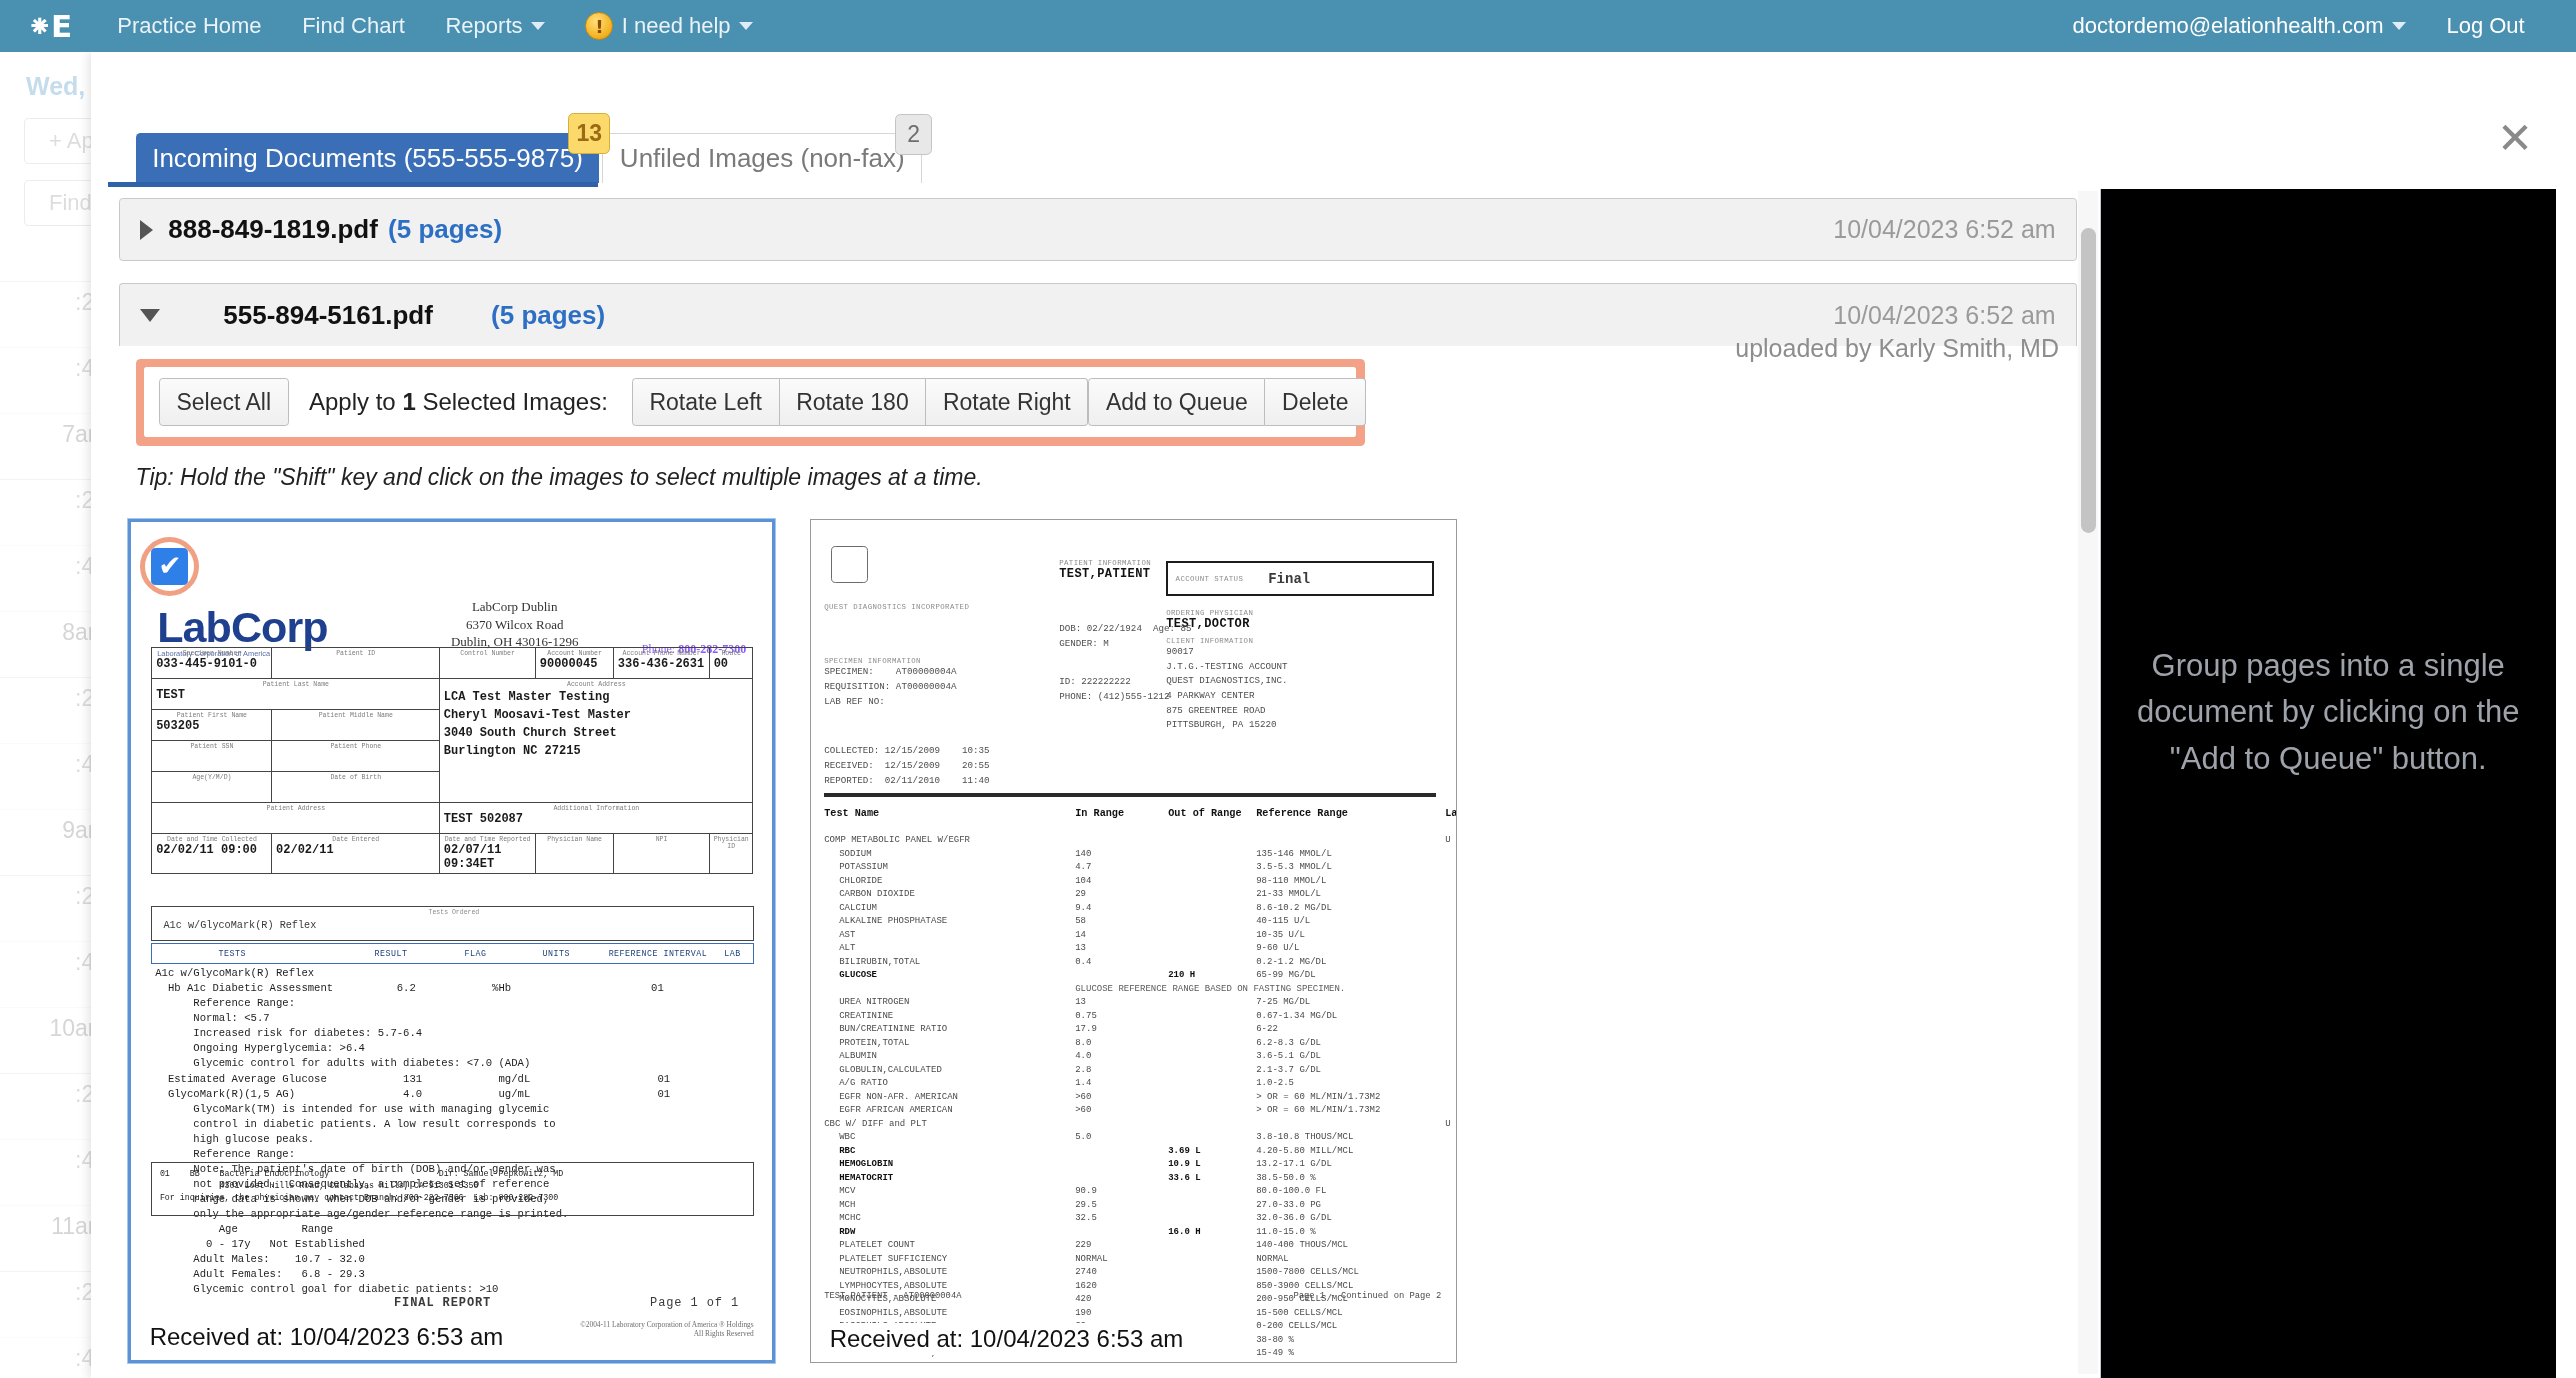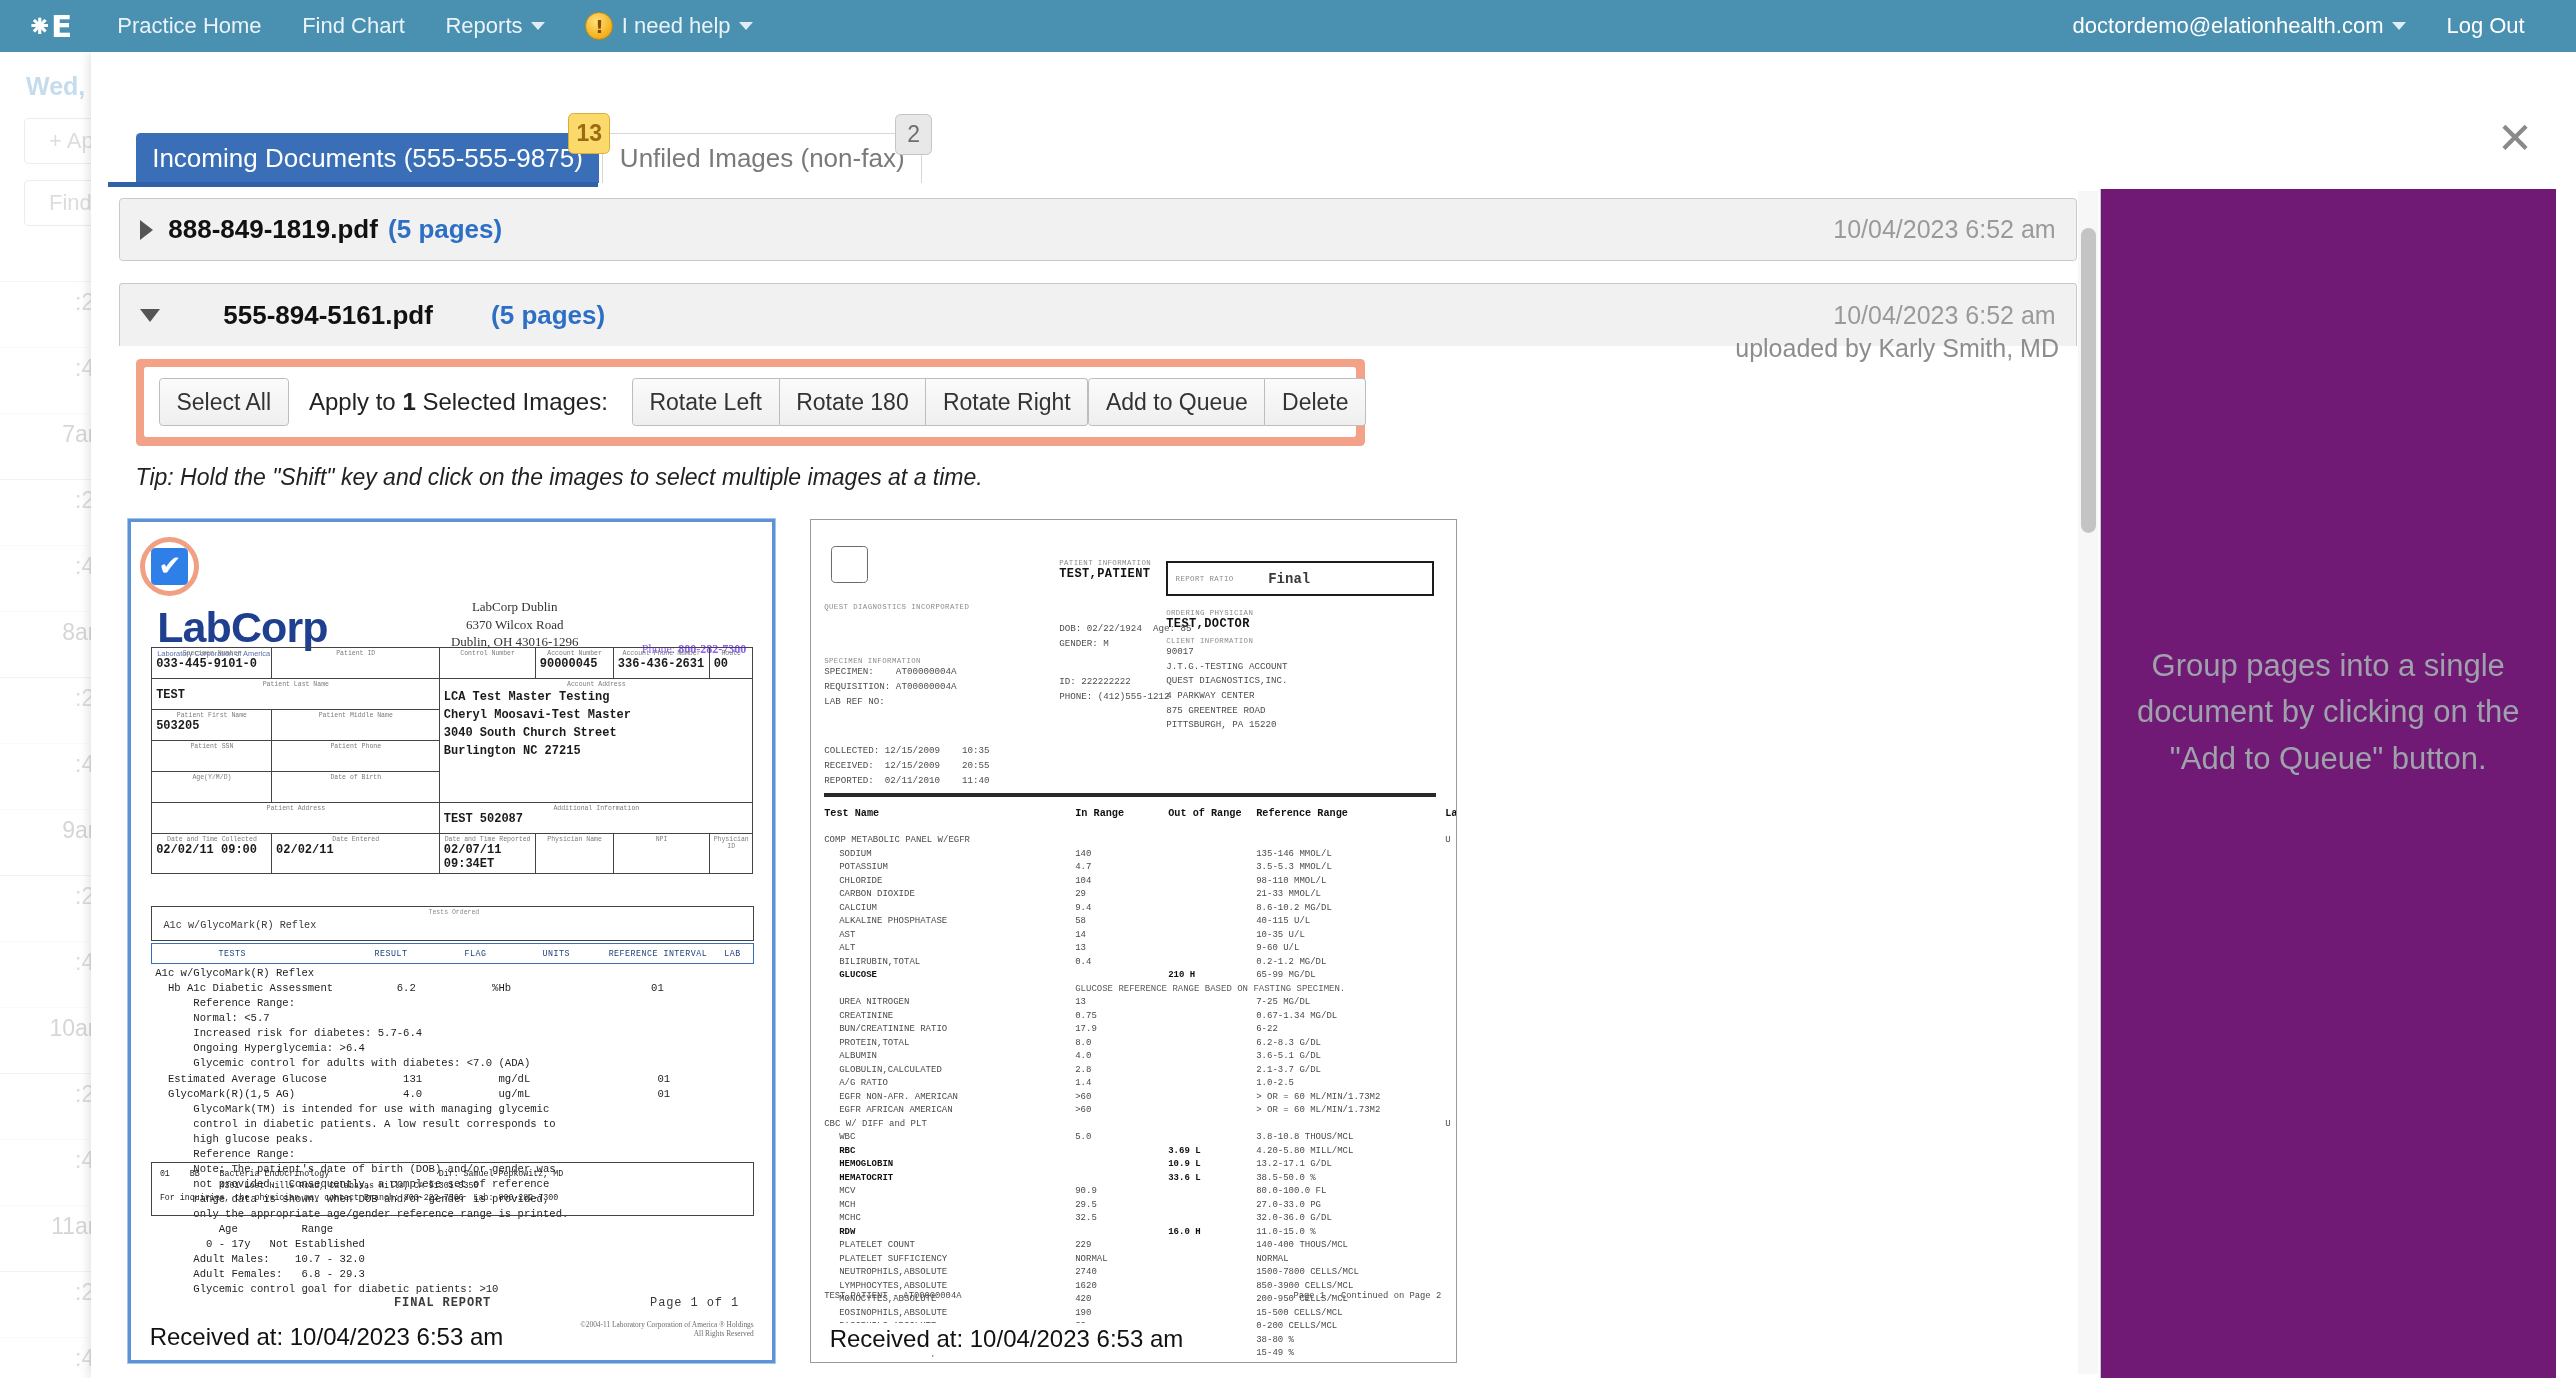--- a/index.html
+++ b/index.html
@@ -354,21 +354,21 @@
   .q-note { position: absolute; left: 251px; color: #5a5a5a; }
   .q-foot {
     position: absolute; bottom: 61px; left: 13px; right: 15px;
     font-size: 8.8px; color: #4a4a4a; display: flex; justify-content: space-between;
   }
 
   
   #right-panel {
     position: absolute; top: 137px; right: 20.3px;
     width: 456px; bottom: 0;
-    background: #701a75;
+    background: #000000;
     border-left: 0.9px solid #c3c9d3;
   }
   #right-msg {
     position: absolute; top: 44%; left: 0; right: 0;
     transform: translateY(-50%);
     text-align: center; padding: 0 26px;
     color: #9ea3ab; font-size: 31px; line-height: 1.5;
   }
 
   
@@ -705,21 +705,21 @@
           </div>
         </div>
         <div class="thumb-received">Received at: 10/04/2023 6:53 am</div>
       </div>
 
       <div class="thumb">
         <div class="thumb-cb"></div>
         <div class="page-inner">
 
           <div class="q-statusbox">
-            <span class="lbl q-cap">REPORT RATIO</span>
+            <span class="lbl q-cap">ACCOUNT STATUS</span>
             <span class="val">Final</span>
           </div>
 
           <div class="q-patinfo">
             <div class="q-cap">PATIENT INFORMATION</div>
             <div class="q-strong">TEST,PATIENT</div>
           </div>
 
           <div class="q-orderphys">
             <div class="q-cap">ORDERING PHYSICIAN</div>

